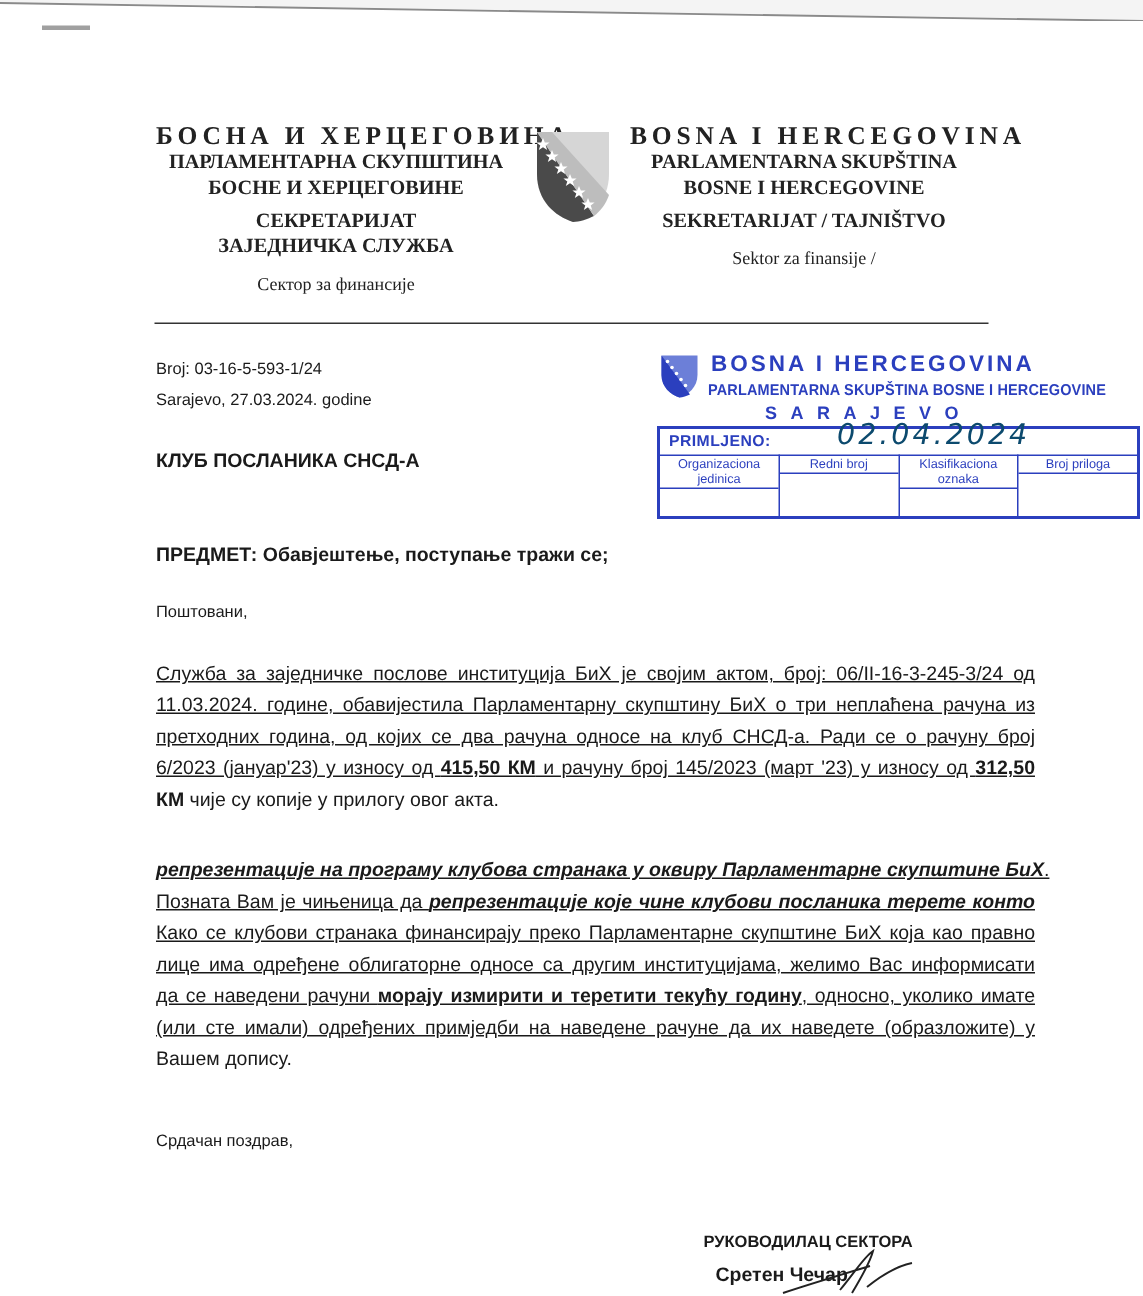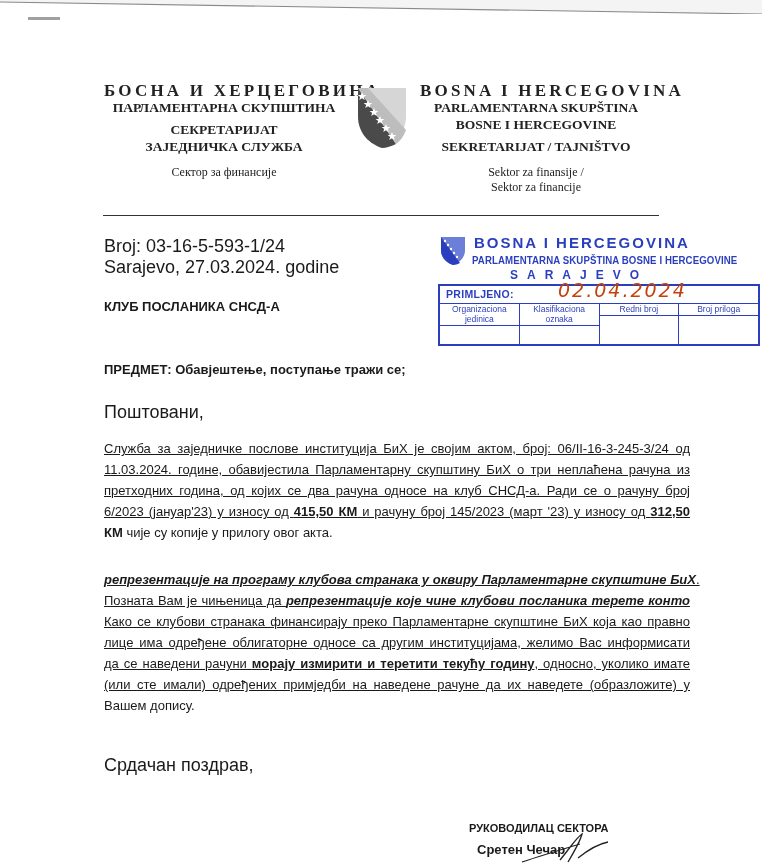--- a/index.html
+++ b/index.html
@@ -10,21 +10,21 @@
   .hl { position:absolute; text-align:center; font-family:"Liberation Serif", serif; color:#222; white-space:nowrap; }
   .cyr-left { left:104px; top:82px; width:240px; }
   .lat-right { left:420px; top:82px; width:232px; }
   .line { display:block; line-height:17px; font-size:13.5px; font-weight:bold; }
   .line.spaced { letter-spacing:3.2px; font-size:17px; }
   .line.gap { margin-top:5px; }
   .line.reg { font-weight:normal; font-size:12px; line-height:15px; }
   .line.reg.gap2 { margin-top:10px; }
   .crest { position:absolute; left:354px; top:86px; width:56px; height:64px; }
   .rule { position:absolute; left:103px; top:215px; width:556px; height:1px; background:#333; }
-  .body-text { position:absolute; left:104px; font-family:"Liberation Sans", sans-serif; font-size:18px; color:#1a1a1a; white-space:nowrap; }
+  .body-text { position:absolute; left:104px; font-family:"Liberation Sans", sans-serif; font-size:11px; color:#1a1a1a; white-space:nowrap; }
   .ref { top:236px; line-height:21px; }
   .recipient { top:299px; font-weight:bold; font-size:13px; }
   .subject { top:362px; font-size:13px; }
   .subject b { font-weight:bold; }
   .greeting { top:402px; }
   .para { position:absolute; left:104px; width:586px; font-size:13px; line-height:21px; text-align:justify; color:#1a1a1a; }
   .p1 { top:438px; }
   .p2 { top:569px; }
   .para .jl { display:block; text-align:justify; text-align-last:justify; white-space:nowrap;text-decoration:underline; }
   .para .last { display:block; text-align:left; }
@@ -35,40 +35,41 @@
 
   
   .stamp { position:absolute; left:436px; top:232px; width:270px; height:118px; color:#2b3fbe; font-family:"Liberation Sans", sans-serif; }
   .stamp .s-crest { position:absolute; left:4px; top:4px; width:26px; height:30px; }
   .stamp .s-t1 { position:absolute; left:38px; top:2px; font-size:15px; font-weight:bold; letter-spacing:2px; white-space:nowrap; }
   .stamp .s-t2 { position:absolute; left:36px; top:22px; font-size:10.5px; font-weight:bold; white-space:nowrap; letter-spacing:.1px; transform:scaleX(.92); transform-origin:left; }
   .stamp .s-t3 { position:absolute; left:74px; top:36px; font-size:12px; font-weight:bold; letter-spacing:9px; white-space:nowrap; }
   .stamp .grid { position:absolute; left:2px; top:52px; width:322px; height:62px; border:2px solid #2b3fbe; box-sizing:border-box; }
   .grid .row-prim { position:absolute; left:0; top:0; width:100%; height:17px; border-bottom:1.5px solid #2b3fbe; }
   .grid .prim-label { position:absolute; left:6px; top:2px; font-size:10.5px; font-weight:bold; letter-spacing:.3px; }
-  .grid .prim-date { position:absolute; left:118px; top:-7px; font-family:"DejaVu Sans", sans-serif; font-style:italic; font-size:19px; color:#c2410c; letter-spacing:2px; white-space:nowrap; }
+  .grid .prim-date { position:absolute; left:118px; top:-7px; font-family:"DejaVu Sans", sans-serif; font-style:italic; font-size:19px; color:#0c4a6e; letter-spacing:2px; white-space:nowrap; }
   .grid .cells { position:absolute; left:0; top:17px; width:100%; height:41px; display:flex; }
   .grid .cell { flex:1; border-right:1.5px solid #2b3fbe; position:relative; }
   .grid .cell:last-child { border-right:none; }
   .grid .cell .hdr { position:absolute; left:0; top:1px; width:100%; text-align:center; font-size:8.5px; font-weight:normal; line-height:10px; border-bottom:1.5px solid #2b3fbe; padding-bottom:1px; }
 </style>
 </head>
 <body>
 
 <div class="scan-edge">
   <svg width="762" height="14" viewBox="0 0 762 14">
     <polygon points="0,0 762,0 762,14 0,2" fill="#f4f4f4"></polygon>
     <line x1="0" y1="2" x2="762" y2="14" stroke="#8a8a8a" stroke-width="1.2"></line>
   </svg>
 </div>
 <div class="smudge"></div>
 
 <div class="hl cyr-left">
   <span class="line spaced">БОСНА И ХЕРЦЕГОВИНА</span>
   <span class="line">ПАРЛАМЕНТАРНА СКУПШТИНА</span>
+  <span class="line">БОСНЕ И ХЕРЦЕГОВИНЕ</span>
   <span class="line gap">СЕКРЕТАРИЈАТ</span>
   <span class="line">ЗАЈЕДНИЧКА СЛУЖБА</span>
   <span class="line reg gap2">Сектор за финансије</span>
 </div>
 
 <div class="crest">
   <svg width="56" height="64" viewBox="0 0 56 64">
     <path d="M4,2 L52,2 L52,30 C52,48 40,58 28,62 C16,58 4,48 4,30 Z" fill="#d6d6d6"></path>
     <path d="M4,2 L42,58 C38,60 32,62 28,62 C16,58 4,48 4,30 Z" fill="#4a4a4a"></path>
     <path d="M4,2 L14,2 L52,44 C50,50 46,55 42,58 Z" fill="#bdbdbd"></path>
@@ -82,21 +83,20 @@
     </g>
   </svg>
 </div>
 
 <div class="hl lat-right">
   <span class="line spaced">BOSNA I HERCEGOVINA</span>
   <span class="line">PARLAMENTARNA SKUPŠTINA</span>
   <span class="line">BOSNE I HERCEGOVINE</span>
   <span class="line gap">SEKRETARIJAT / TAJNIŠTVO</span>
   <span class="line reg gap2">Sektor za finansije  /</span>
-  <span class="line reg">Sektor za financije</span>
 </div>
 
 <div class="rule"></div>
 
 <div class="body-text ref">
   <div>Broj: 03-16-5-593-1/24</div>
   <div>Sarajevo, 27.03.2024. godine</div>
 </div>
 
 <div class="stamp">
@@ -117,24 +117,24 @@
   <div class="grid">
     <div class="row-prim">
       <span class="prim-label">PRIMLJENO:</span>
       <span class="prim-date">02.04.2024</span>
     </div>
     <div class="cells">
       <div class="cell">
           <div class="hdr">Organizaciona jedinica</div>
         </div>
       <div class="cell">
-          <div class="hdr">Klasifikaciona oznaka</div>
+          <div class="hdr">Redni broj</div>
         </div>
       <div class="cell">
-          <div class="hdr">Redni broj</div>
+          <div class="hdr">Klasifikaciona oznaka</div>
         </div>
       <div class="cell">
           <div class="hdr">Broj priloga</div>
         </div>
     </div>
   </div>
 </div>
 
 <div class="body-text recipient">КЛУБ ПОСЛАНИКА СНСД-А</div>
 

